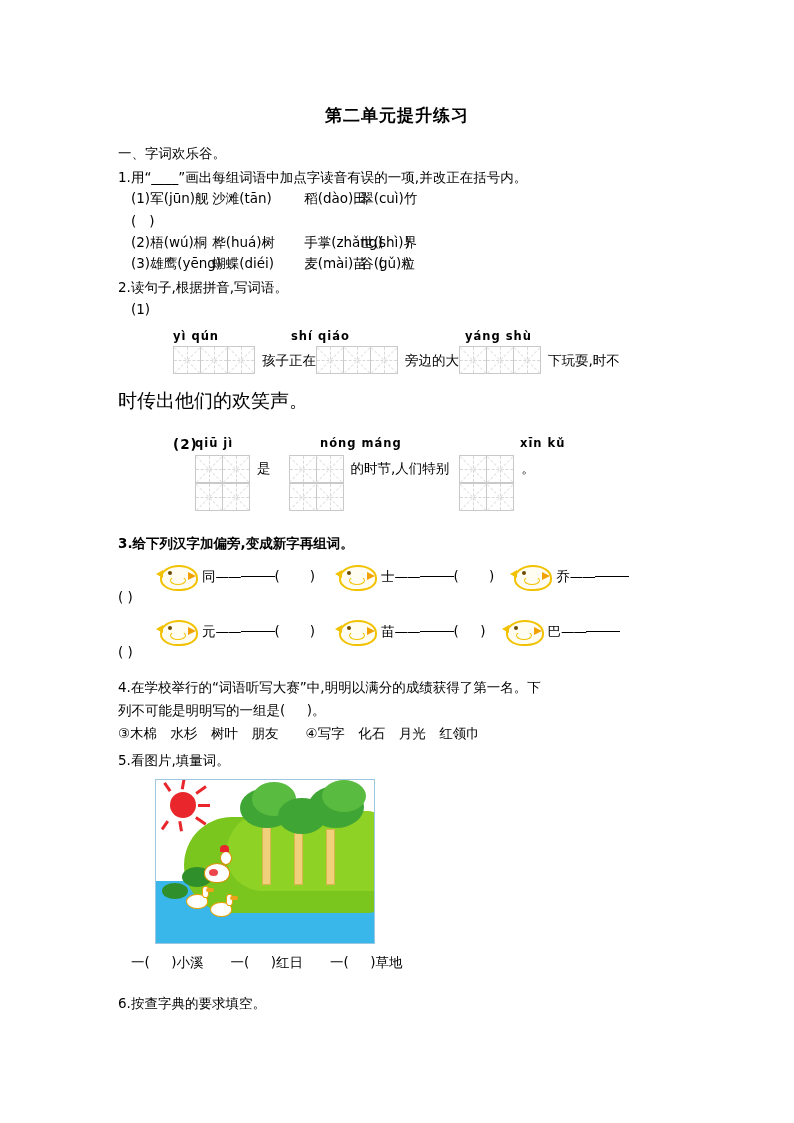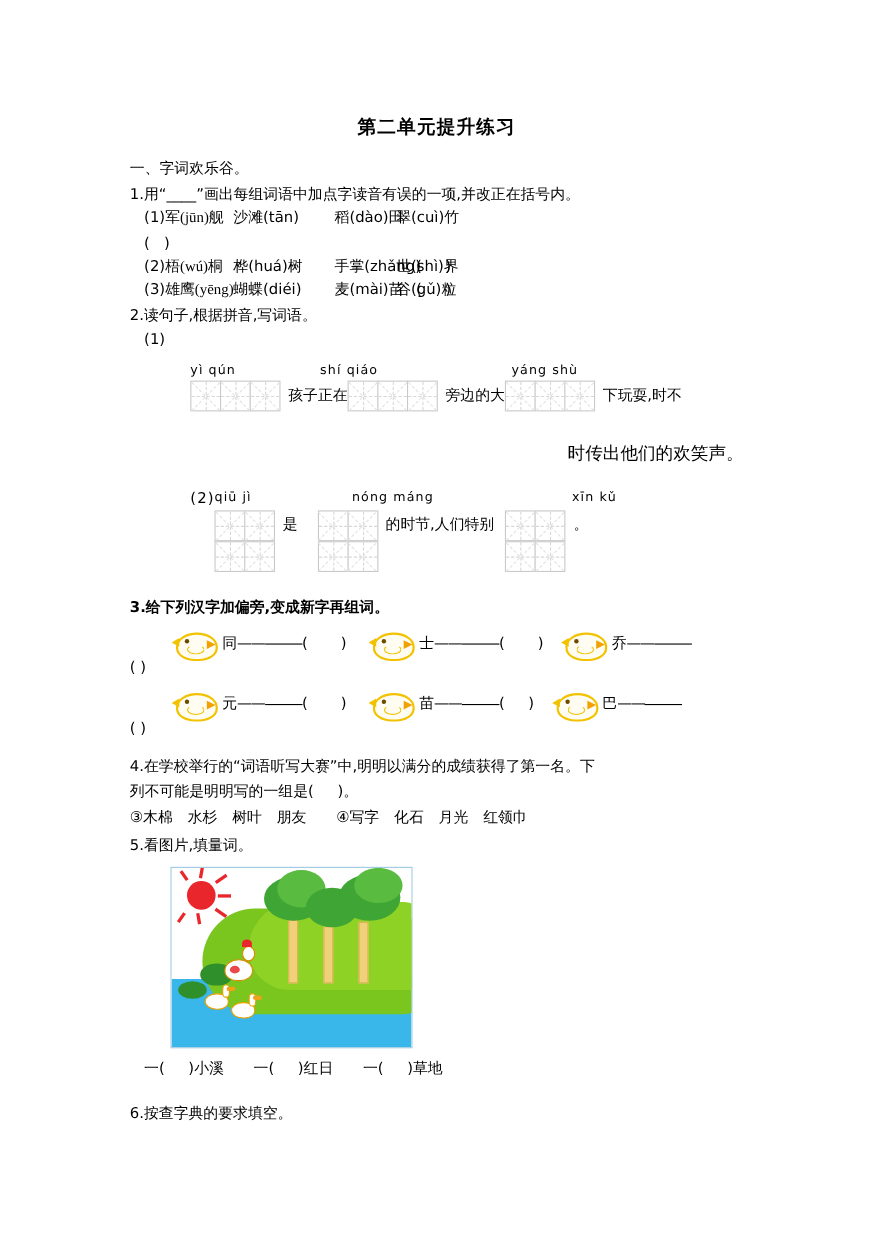--- a/index.html
+++ b/index.html
@@ -50,35 +50,36 @@
 
   
   .wordrow {
     display: flex;
     align-items: baseline;
     padding-left: 13px;
   }
   .wordrow .w {
     white-space: pre;
   }
-  .g1 { width: 62px; font-family: Liberation Serif, serif; }
+  .g1 { width: 62px; }
   .g2 { width: 56px; }
   .g3 { width: 56px; margin-left: 36px; }
   .gp { width: 18px; }
 
   
   .pinyin-block {
     margin-top: 8px;
   }
   .pin-row {
     display: flex;
-    align-items: flex-start;
+    align-items: center;
     padding-left: 55px;
     font-size: 11.5px;
     letter-spacing: 1px;
+    font-weight: bold;
   }
   .grid-row {
     display: flex;
     align-items: center;
     padding-left: 55px;
   }
   .grid {
     display: flex;
   }
   .cell {
@@ -125,23 +126,22 @@
     top: 50%;
     width: 140%;
     left: -20%;
   }
   .after-grid {
     margin-left: 8px;
     font-size: 13.5px;
     white-space: pre;
   }
   .tail-line {
-    margin-top: 26px;
-    font-size: 16px;
-    text-align: right;
+    margin-top: 12px;
+    font-size: 19px;
   }
 
   
   .bird-row {
     display: flex;
     align-items: center;
     padding-left: 40px;
     margin-top: 10px;
     font-size: 13.5px;
   }

